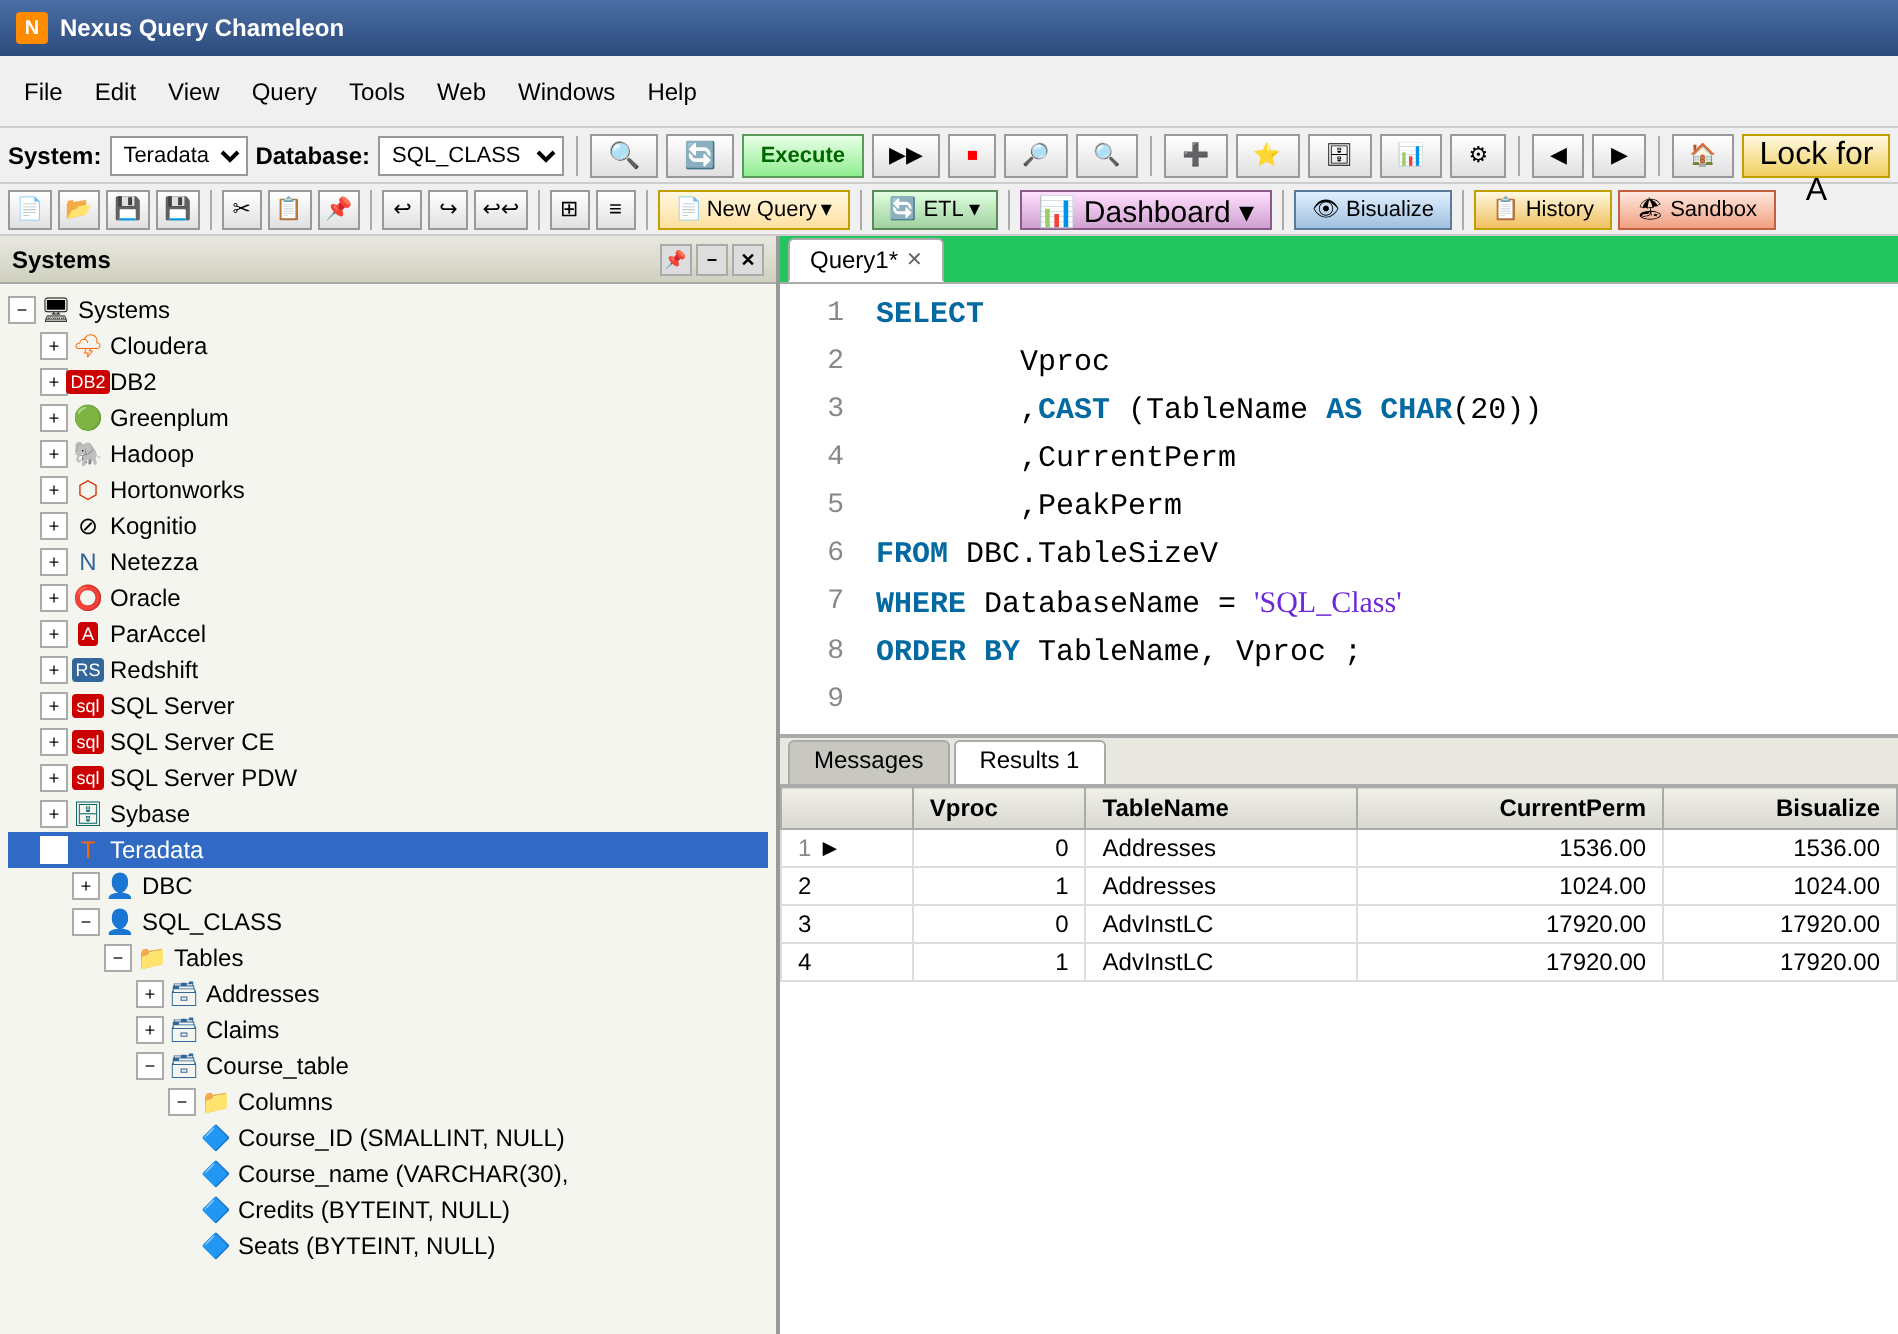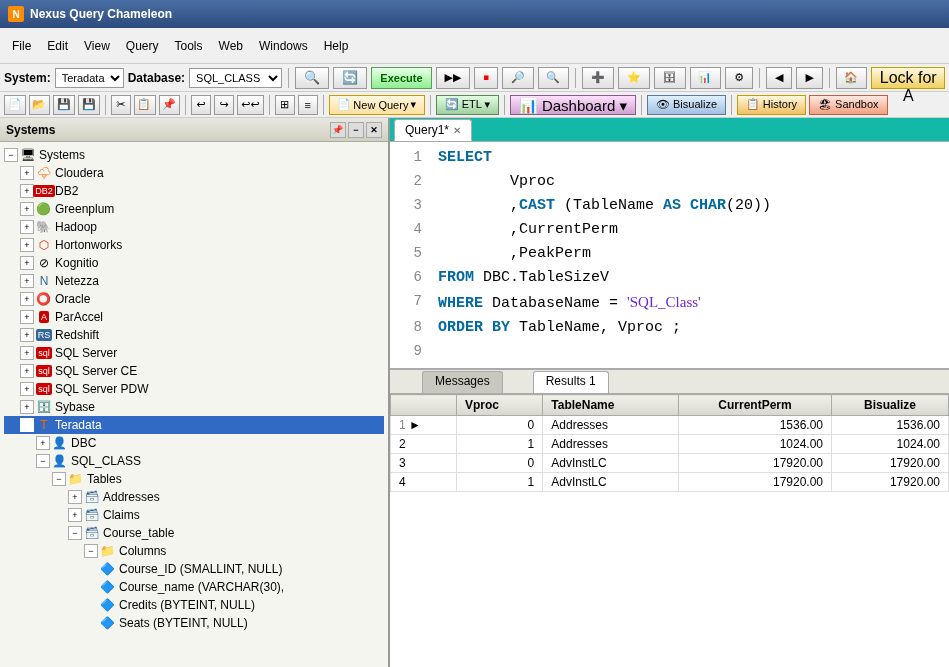--- a/index.html
+++ b/index.html
@@ -45,45 +45,45 @@
     
     .tree-node { display: flex; align-items: center; padding: 1px 0; cursor: pointer; white-space: nowrap; }
     .tree-expand { width: 14px; height: 14px; display: inline-flex; align-items: center; justify-content: center; border: 1px solid #aaa; background: white; font-size: 9px; margin-right: 2px; cursor: pointer; flex-shrink: 0; }
     .tree-icon { width: 16px; height: 16px; display: inline-flex; align-items: center; justify-content: center; margin-right: 3px; font-size: 12px; flex-shrink: 0; }
     .tree-label { font-size: 12px; }
     
     
     #right-panel { flex: 1; display: flex; flex-direction: column; background: white; }
     
     
-    #query-tabs { background: #14b8a6; border-bottom: 1px solid #aaa; height: 24px; display: flex; align-items: flex-end; padding: 0 4px; }
+    #query-tabs { background: #22c55e; border-bottom: 1px solid #aaa; height: 24px; display: flex; align-items: flex-end; padding: 0 4px; }
     .query-tab { height: 22px; padding: 2px 10px; background: #c8c8c0; border: 1px solid #aaa; border-bottom: none; cursor: pointer; font-size: 12px; display: flex; align-items: center; gap: 4px; margin-right: 2px; border-radius: 3px 3px 0 0; }
     .query-tab.active { background: white; border-bottom: 1px solid white; z-index: 1; }
     .tab-close { font-size: 10px; cursor: pointer; color: #666; }
     
     
     #sql-editor { padding: 4px 8px; font-family: 'Courier New', monospace; font-size: 15px; line-height: 1.6; flex-shrink: 0; background: white; }
     .sql-line { display: flex; }
     .line-num { width: 24px; color: #888; text-align: right; margin-right: 16px; flex-shrink: 0; font-size: 14px; user-select: none; }
     .sql-code { flex: 1; }
     .kw-blue { color: #0369a1; font-weight: bold; }
     .str-orange { color: #6d28d9; font-family: Liberation Serif, serif; }
     
     
     #results-area { flex: 1; display: flex; flex-direction: column; border-top: 2px solid #aaa; min-height: 0; }
     #results-tabs { background: #e8e8e0; border-bottom: 1px solid #aaa; height: 24px; display: flex; align-items: flex-end; padding: 0 4px; }
-    .results-tab { height: 22px; padding: 2px 12px; background: #c8c8c0; border: 1px solid #aaa; border-bottom: none; cursor: pointer; font-size: 12px; border-radius: 3px 3px 0 0; margin-right: 2px; margin-left: 28px; }
+    .results-tab { height: 22px; padding: 2px 12px; background: #c8c8c0; border: 1px solid #aaa; border-bottom: none; cursor: pointer; font-size: 12px; border-radius: 3px 3px 0 0; margin-right: 2px; }
     .results-tab.active { background: white; }
     
     #results-table-container { flex: 1; overflow: auto; background: white; }
     .drag-header-hint { background: #e8e8e0; padding: 4px 8px; font-size: 11px; color: #444; border-bottom: 1px solid #ccc; font-style: italic; }
     
     table { width: 100%; border-collapse: collapse; font-size: 12px; }
     thead th { background: linear-gradient(to bottom, #f0f0e8, #d8d8d0); border: 1px solid #aaa; padding: 3px 8px; text-align: left; font-weight: bold; white-space: nowrap; position: sticky; top: 0; }
-    thead th.num-col { text-align: center; }
+    thead th.num-col { text-align: right; }
     tbody td { border: 1px solid #ddd; padding: 2px 8px; white-space: nowrap; }
     tbody td.num { text-align: right; }
     .row-indicator { color: #888; }
     .row-arrow { color: #000; }
     
     
     .icon-cloudera { color: #ff6600; }
     .icon-greenplum { color: #00aa00; }
     .icon-folder { color: #c8a000; }
     .icon-table { color: #336699; }

